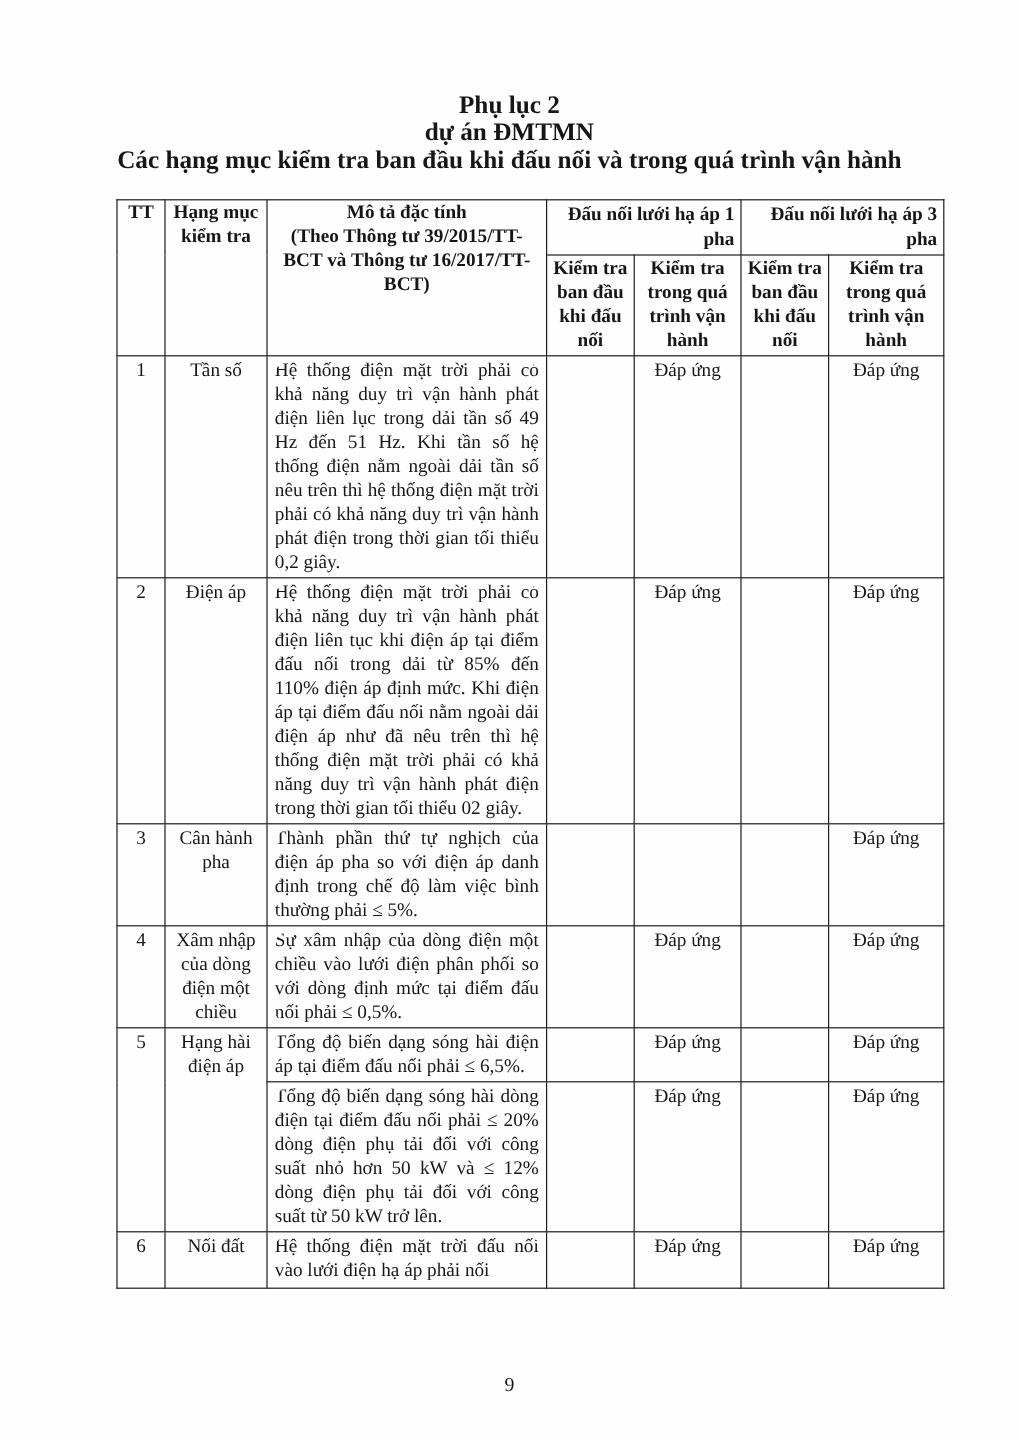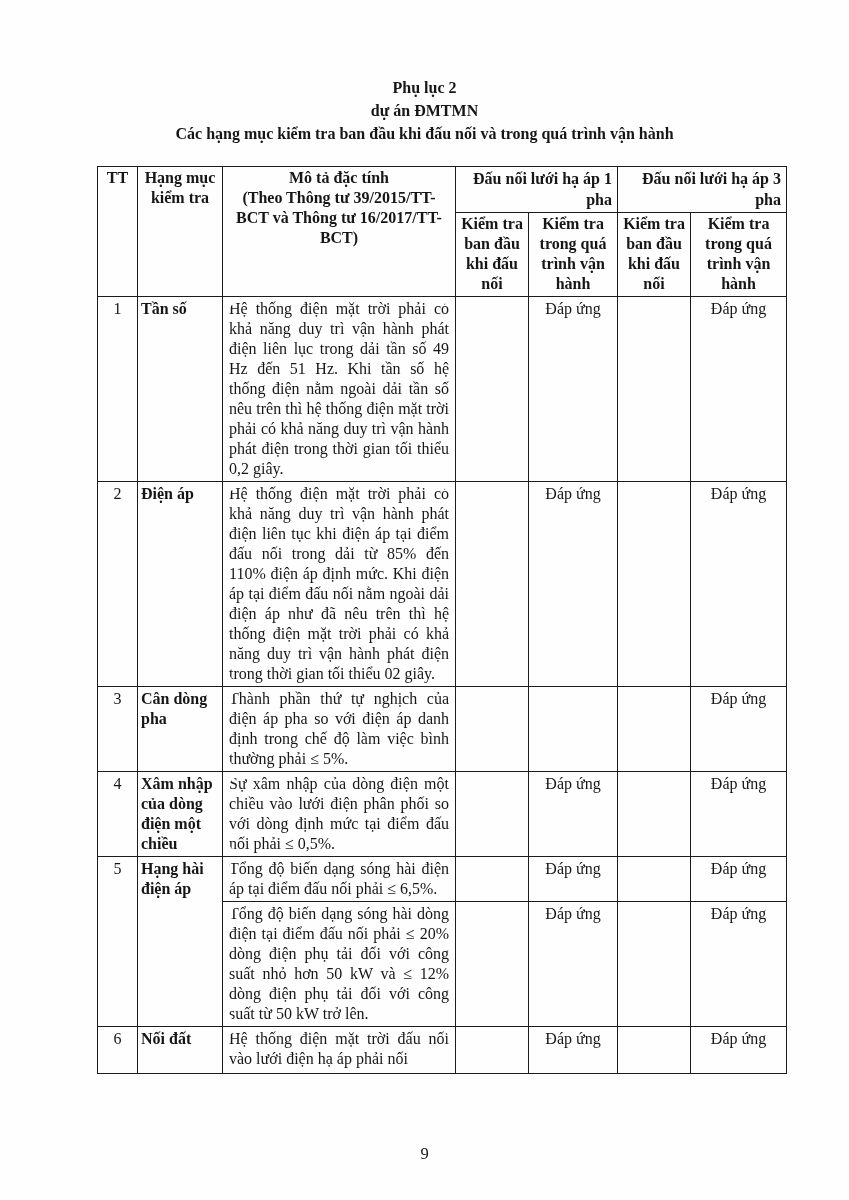--- a/index.html
+++ b/index.html
@@ -14,21 +14,21 @@
     width: 849px; height: 1200px;
     background: #fefefe;
     overflow: hidden;
   }
   .titles {
     position: absolute;
     top: 76px; left: 0;
     width: 100%;
     text-align: center;
     font-weight: bold;
-    font-size: 16px;
+    font-size: 21px;
     line-height: 23px;
   }
   table.doc-table {
     position: absolute;
     left: 97px; top: 166px;
     width: 689px;
     border-collapse: collapse;
     table-layout: fixed;
   }
   .doc-table th, .doc-table td {
@@ -39,21 +39,21 @@
     padding: 1px 5px 2px 5px;
     overflow: hidden;
   }
   .doc-table th {
     font-weight: bold;
     text-align: center;
   }
   th.group { vertical-align: middle; line-height: 21px; text-align: right; }
   th .blk { display: block; }
   td.c-tt  { text-align: center; padding-top: 2px; }
-  td.c-item{ padding: 2px 3px; font-weight: bold; }
+  td.c-item{ text-align: center; padding: 2px 3px; }
   td.c-desc{ text-align: justify; padding: 2px 6px; border-radius: 27px; }
   td.c-chk { text-align: center; padding-top: 2px; }
   tr.row-6 td { height: 47px; }
   .pageno {
     position: absolute;
     top: 1144px; left: 0;
     width: 100%;
     text-align: center;
     font-size: 16.5px;
   }
@@ -111,21 +111,21 @@
         <td class="c-tt">2</td>
         <td class="c-item">Điện áp</td>
         <td class="c-desc">Hệ thống điện mặt trời phải có khả năng duy trì vận hành phát điện liên tục khi điện áp tại điểm đấu nối trong dải từ 85% đến 110% điện áp định mức. Khi điện áp tại điểm đấu nối nằm ngoài dải điện áp như đã nêu trên thì hệ thống điện mặt trời phải có khả năng duy trì vận hành phát điện trong thời gian tối thiểu 02 giây.</td>
         <td class="c-chk"></td>
         <td class="c-chk">Đáp ứng</td>
         <td class="c-chk"></td>
         <td class="c-chk">Đáp ứng</td>
       </tr>
       <tr>
         <td class="c-tt">3</td>
-        <td class="c-item">Cân dòng pha</td>
+        <td class="c-item">Cân hành pha</td>
         <td class="c-desc">Thành phần thứ tự nghịch của điện áp pha so với điện áp danh định trong chế độ làm việc bình thường phải ≤ 5%.</td>
         <td class="c-chk"></td>
         <td class="c-chk"></td>
         <td class="c-chk"></td>
         <td class="c-chk">Đáp ứng</td>
       </tr>
       <tr>
         <td class="c-tt">4</td>
         <td class="c-item">Xâm nhập của dòng điện một chiều</td>
         <td class="c-desc">Sự xâm nhập của dòng điện một chiều vào lưới điện phân phối so với dòng định mức tại điểm đấu nối phải ≤ 0,5%.</td>

